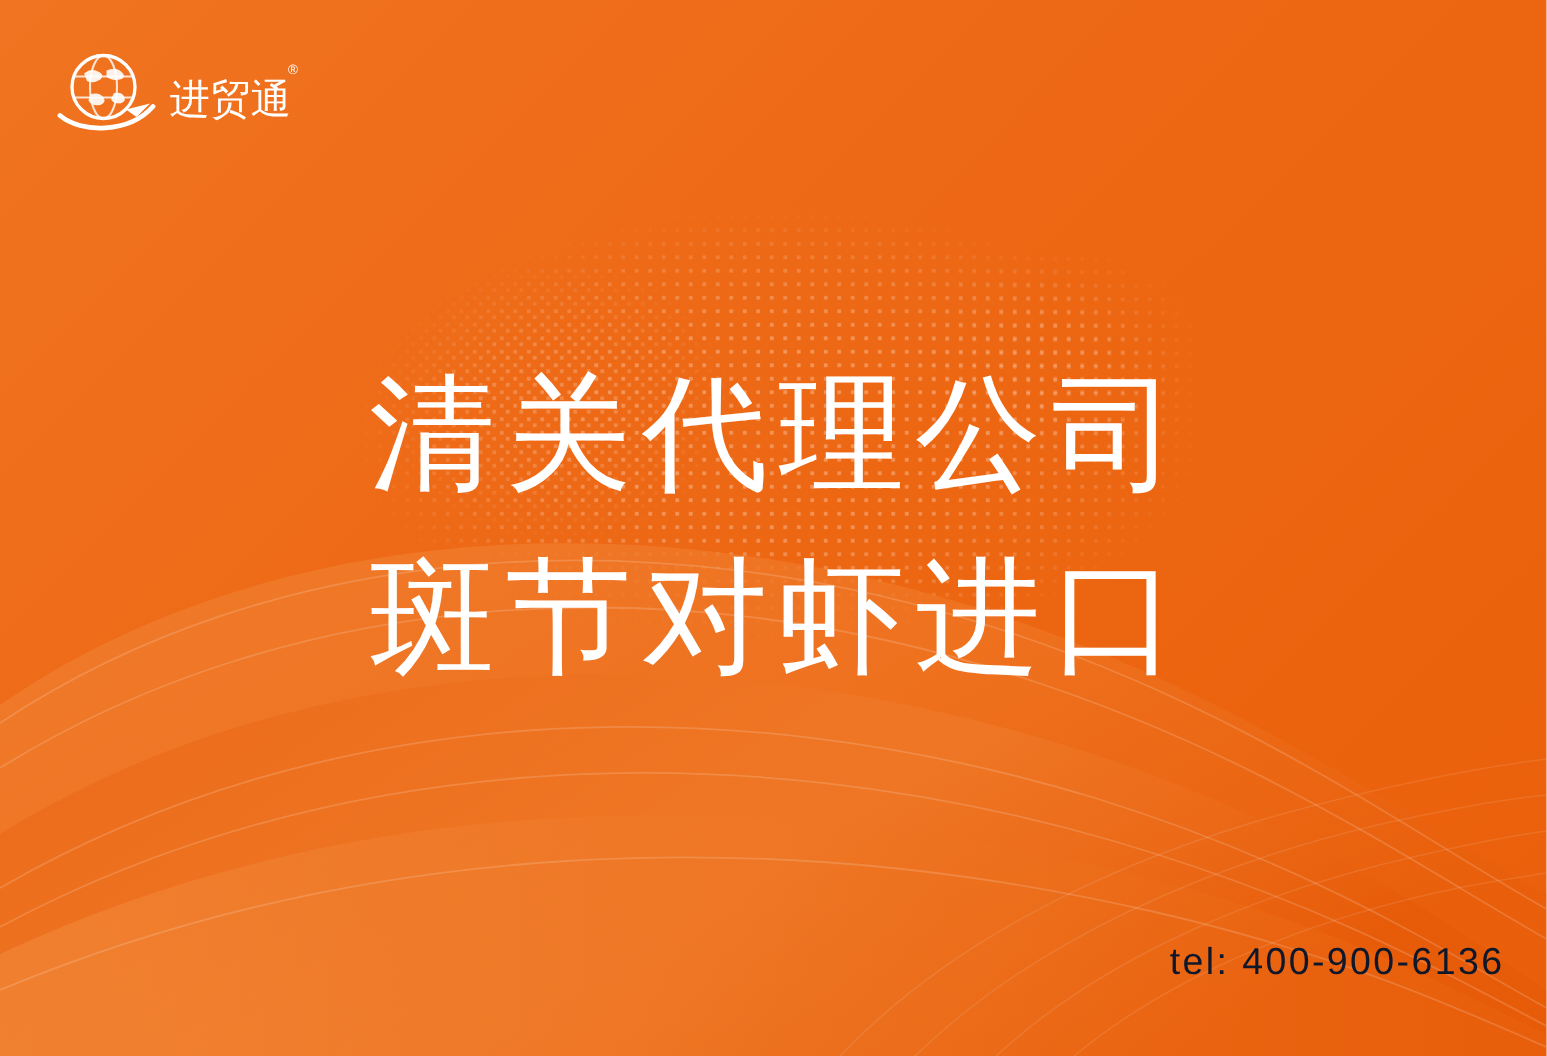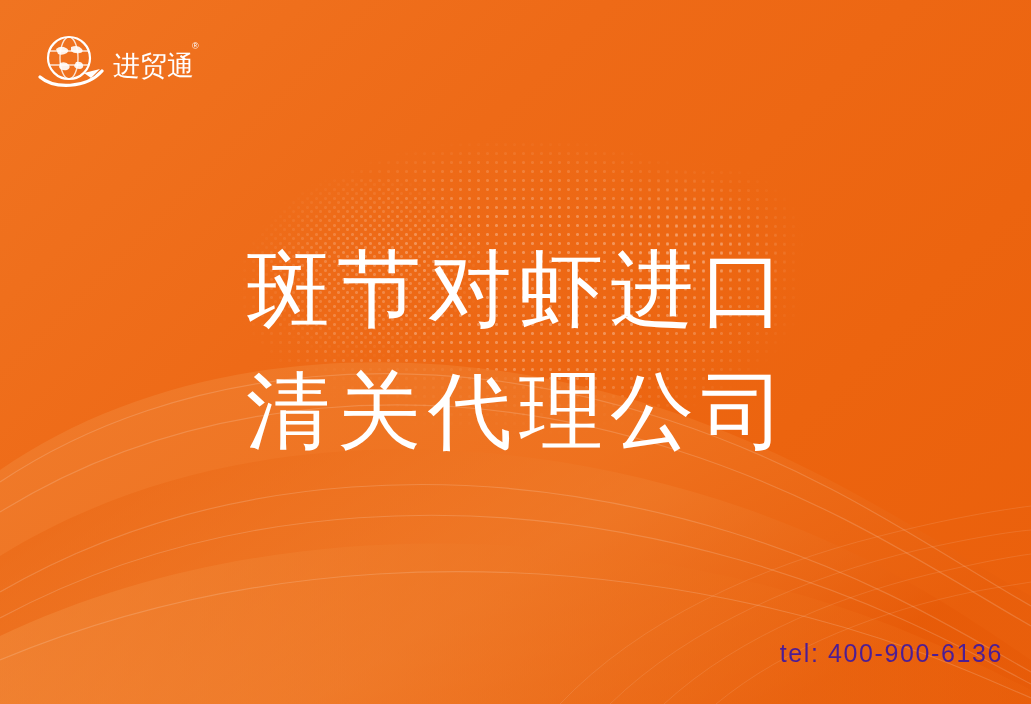--- a/index.html
+++ b/index.html
@@ -109,22 +109,22 @@
     letter-spacing: 7px;
     font-weight: 400;
     text-indent: 7px;
     white-space: nowrap;
   }
 
   
   .tel {
     position: absolute;
     right: 28px;
-    bottom: 36px;
-    color: #4c1d95;
+    bottom: 48px;
+    color: #0f172a;
     font-size: 25px;
     letter-spacing: 1.6px;
     white-space: nowrap;
   }
 </style>
 </head>
 <body>
 
 <div id="banner">
 
@@ -188,19 +188,19 @@
         <path d="M46,40 l16,-4 l-9,9 z" fill="#ffffff"></path>
       </svg>
     </div>
     <div style="display:flex; align-items:flex-start;">
       <span class="logo-text-cn">进贸通</span>
       <span class="logo-reg">®</span>
     </div>
   </div>
 
   <div class="headline">
+    <div class="line">清关代理公司</div>
     <div class="line">斑节对虾进口</div>
-    <div class="line">清关代理公司</div>
   </div>
 
   <div class="tel">tel: 400-900-6136</div>
 
 </div>
 
 </body></html>

